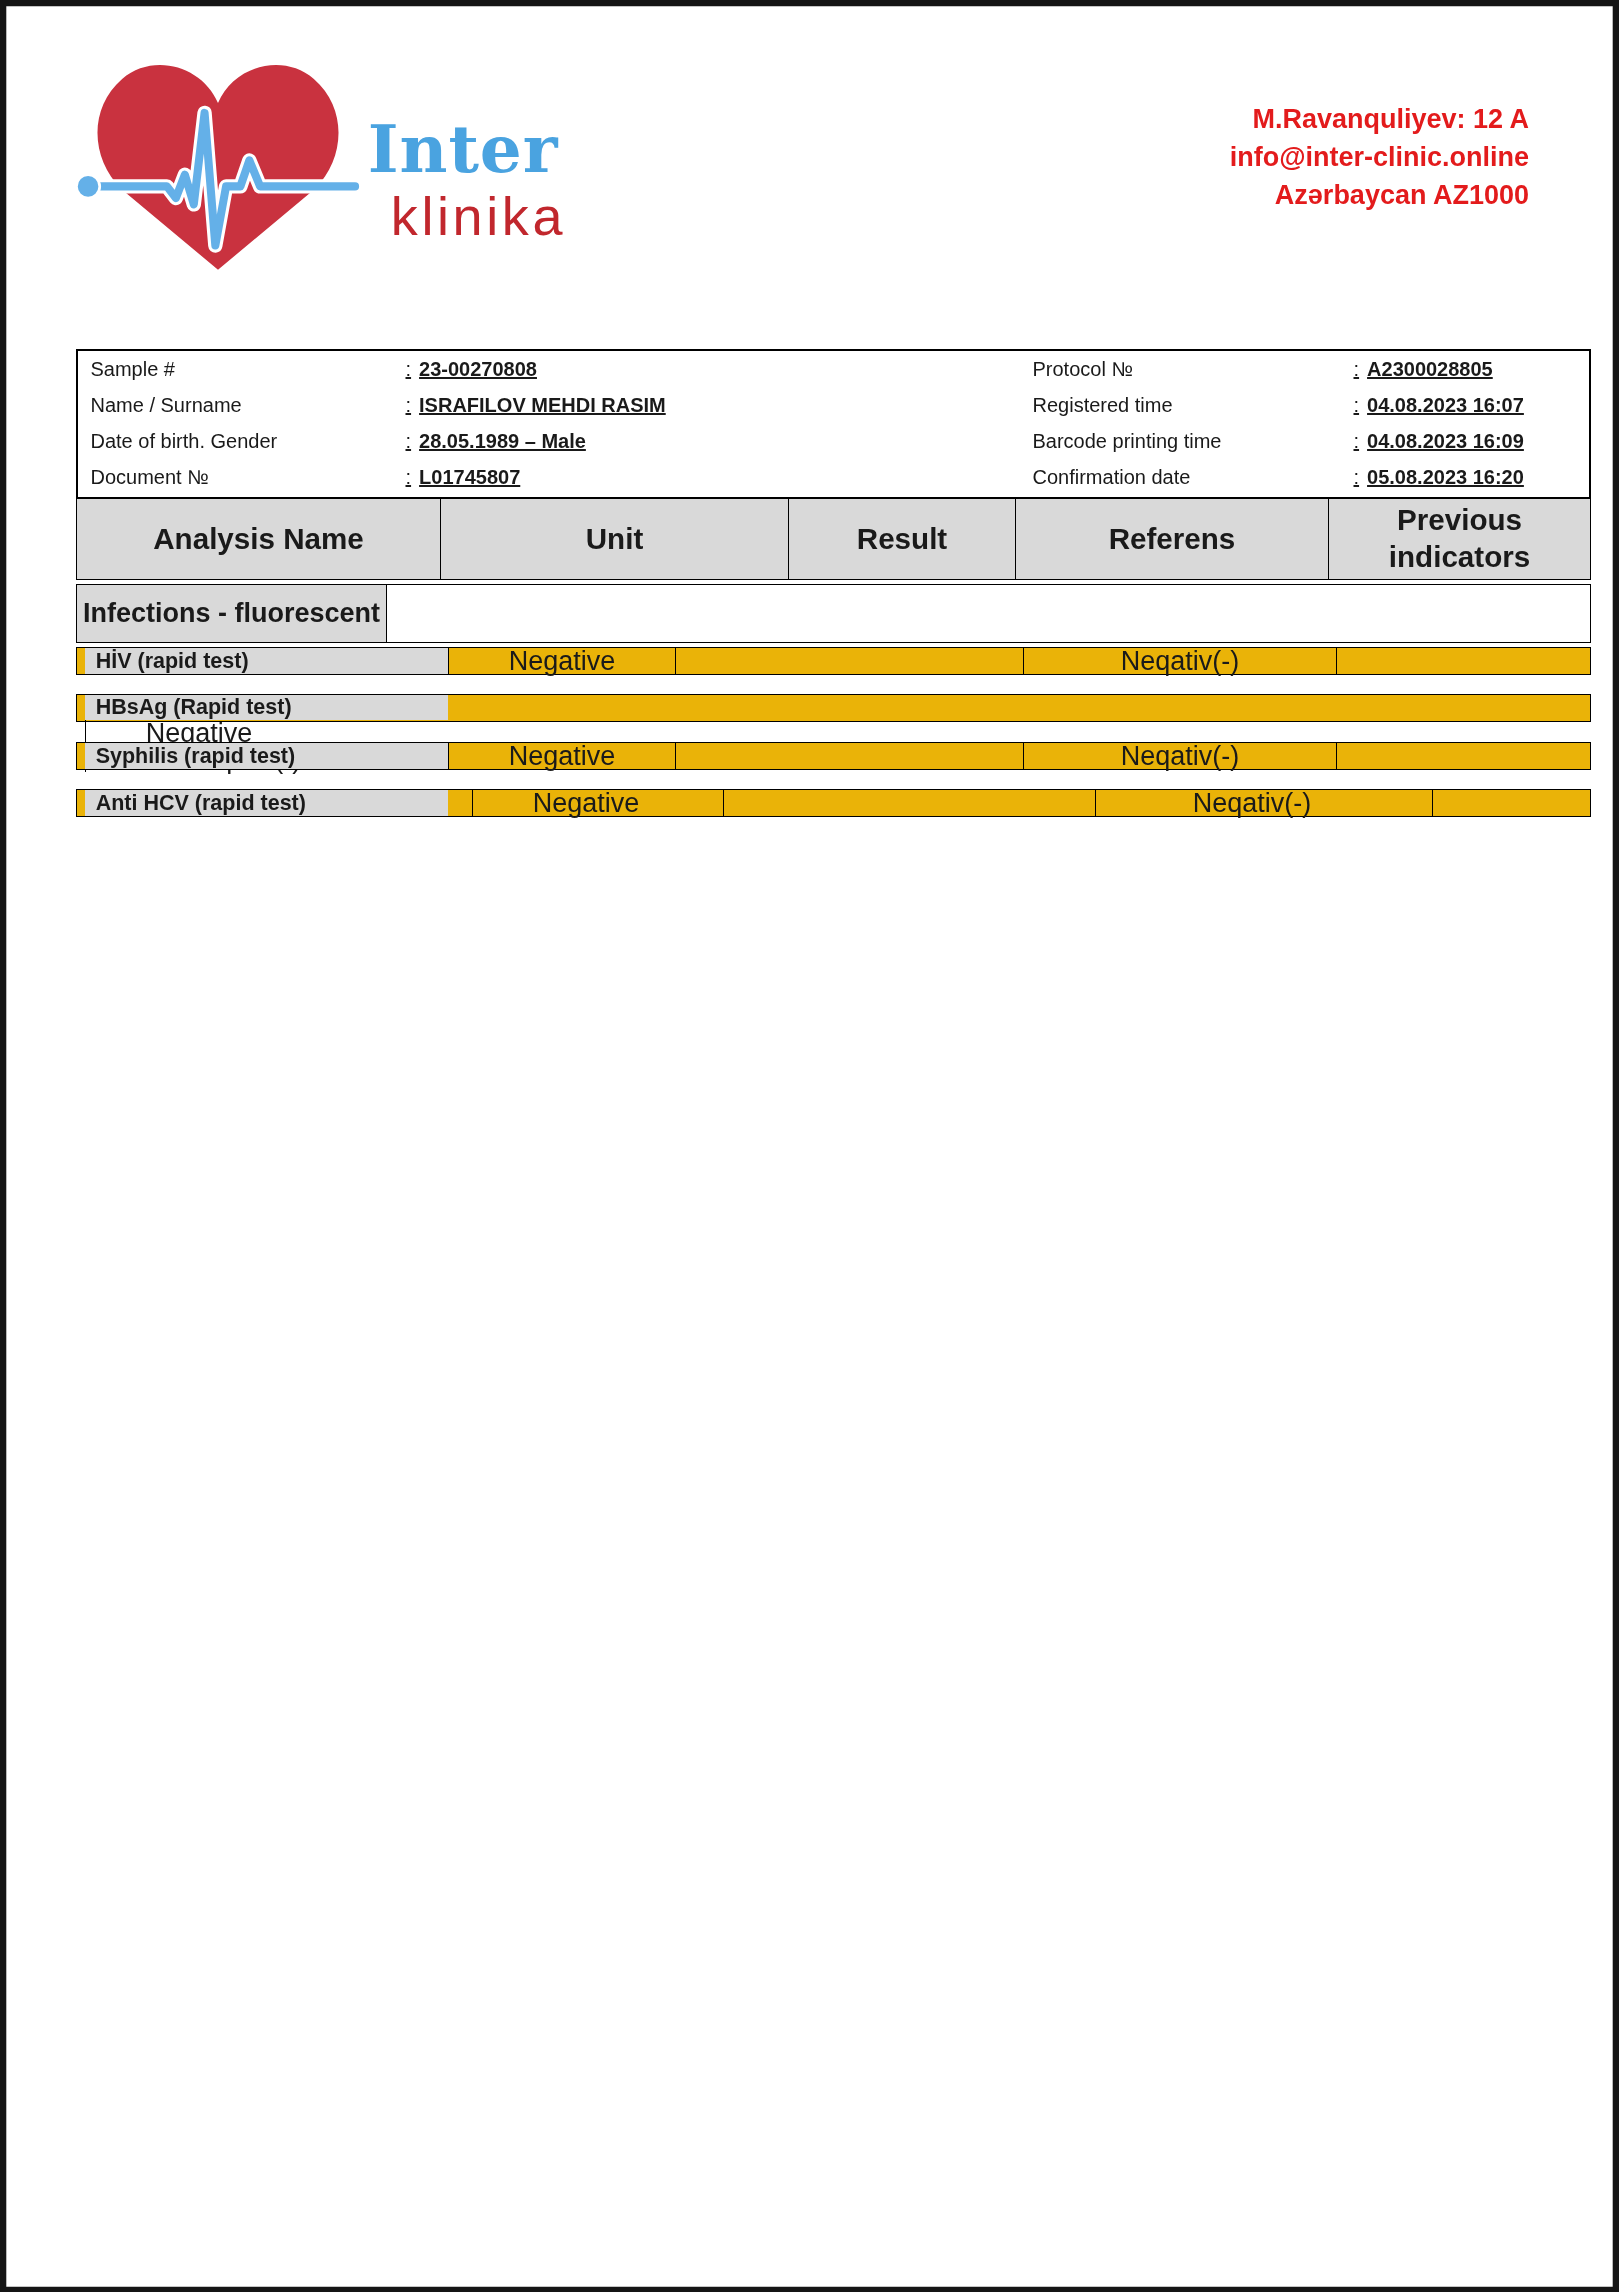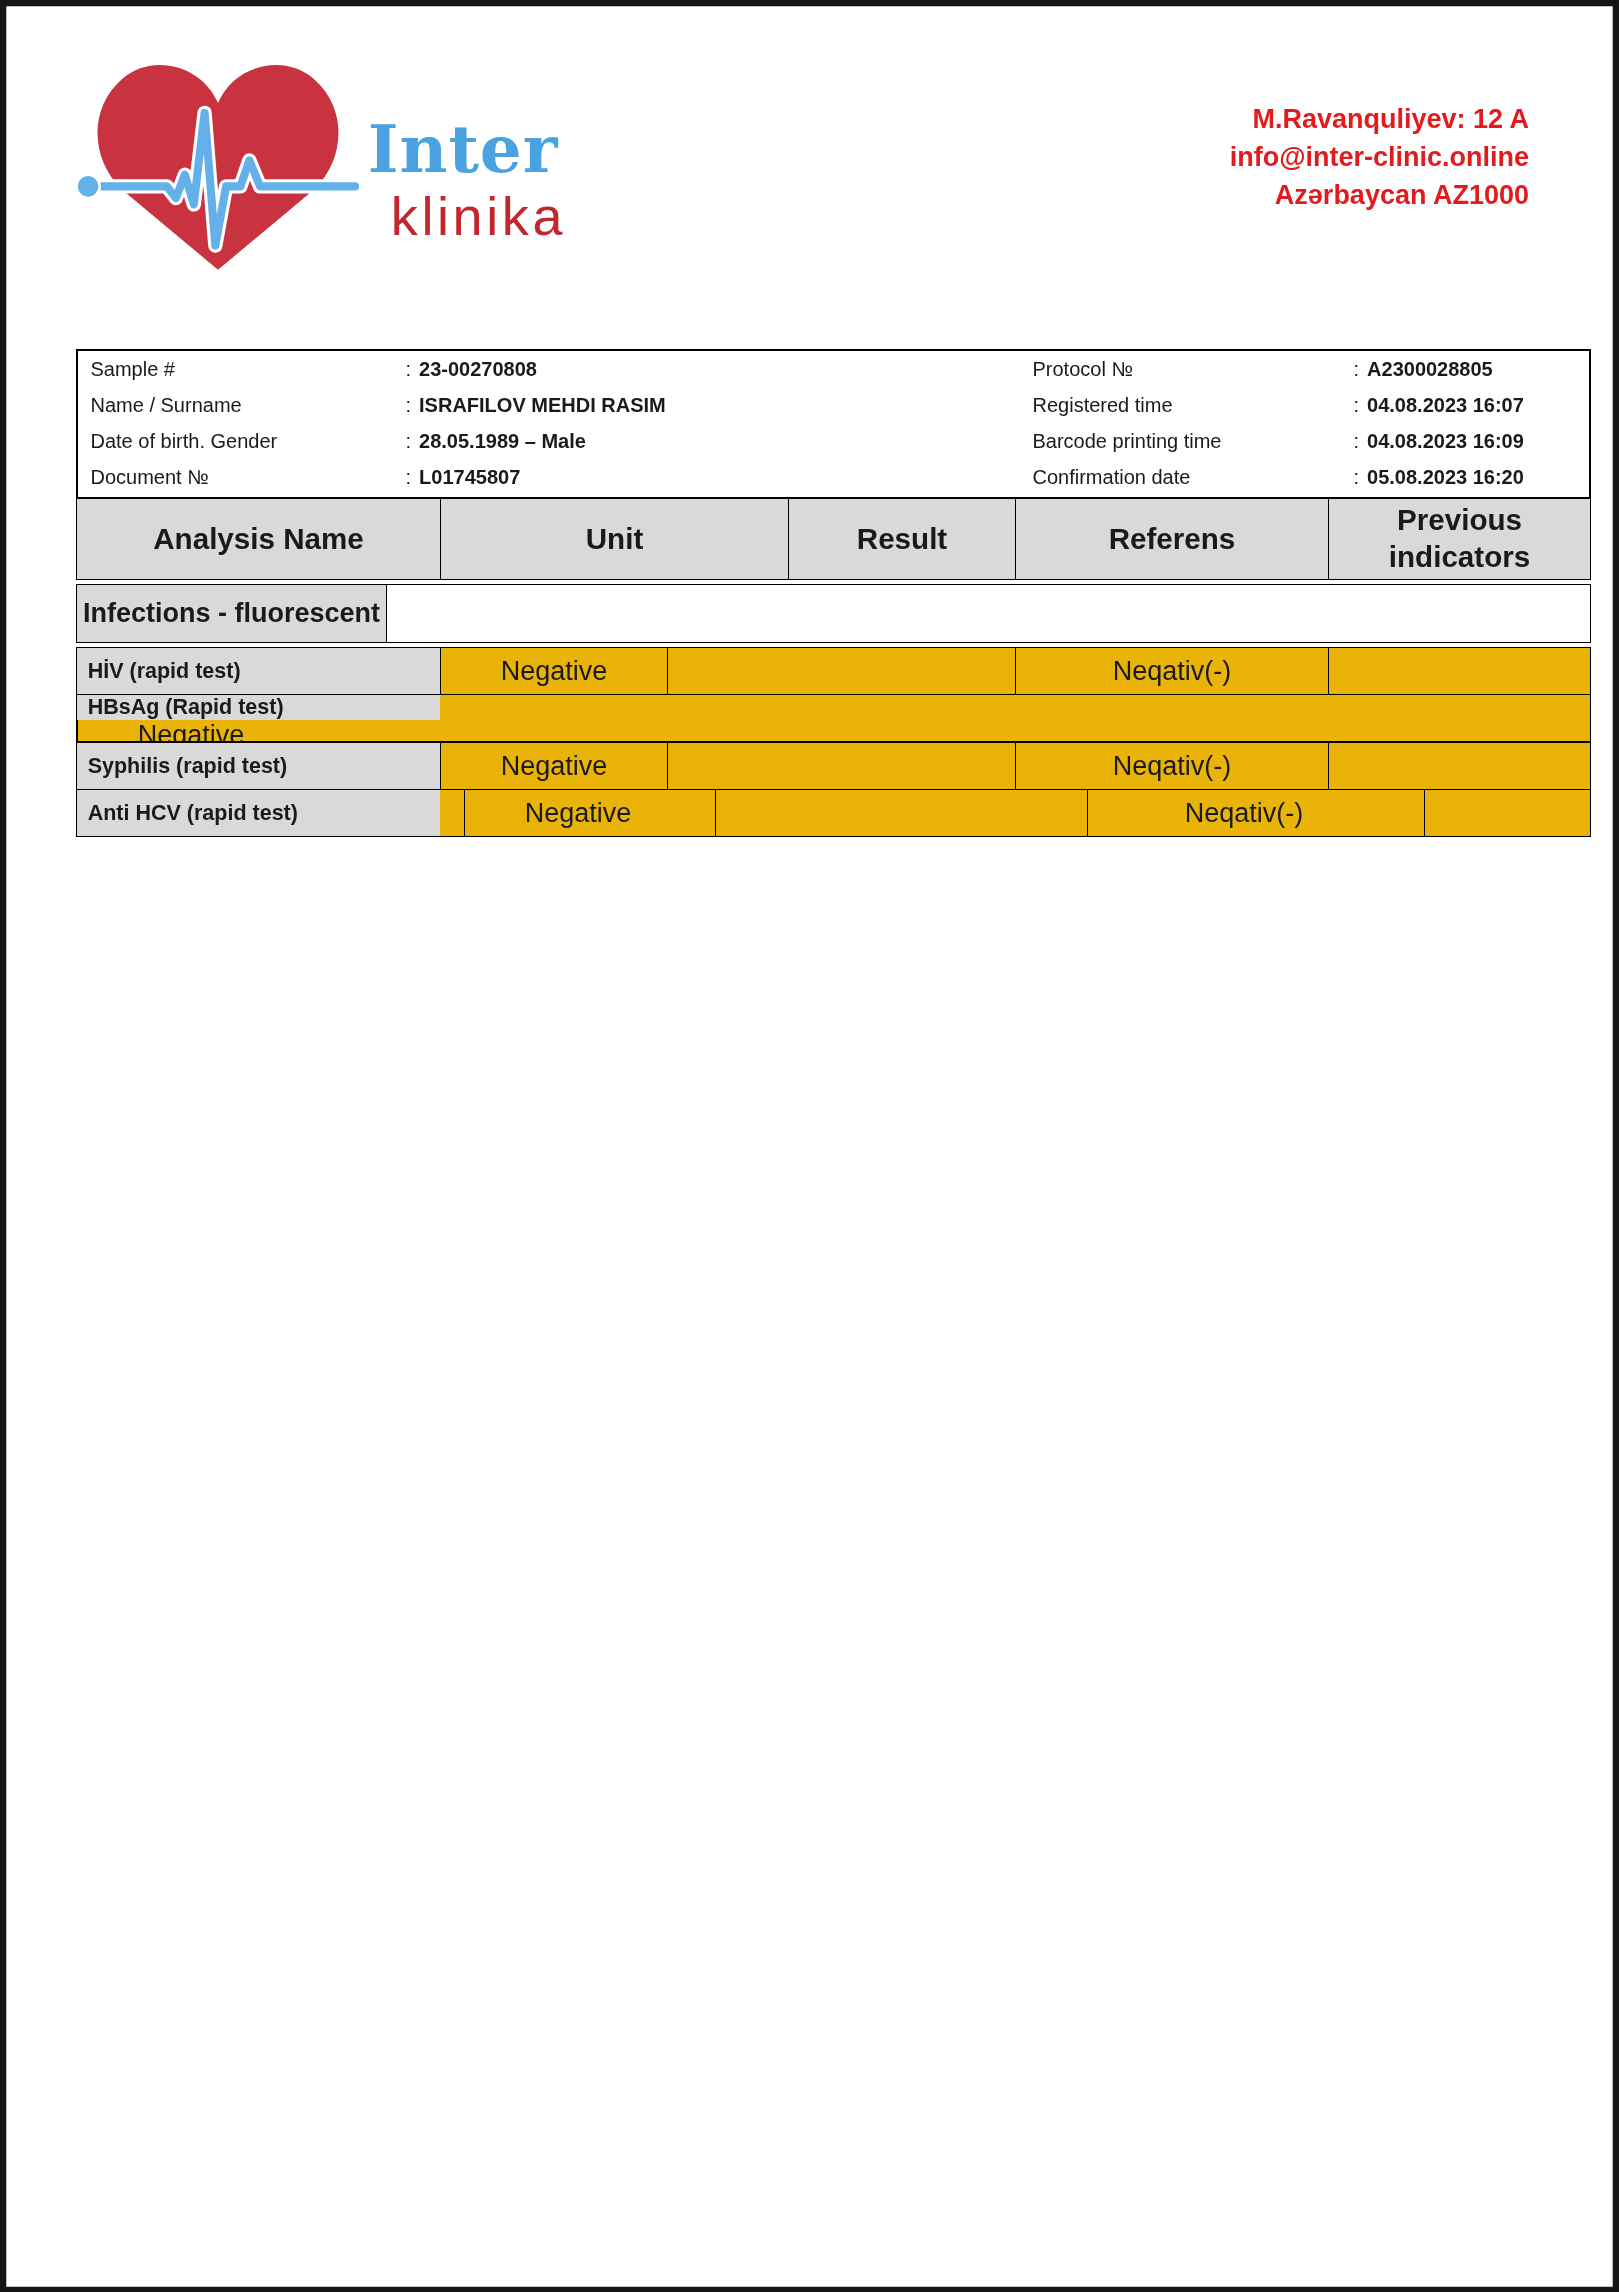--- a/index.html
+++ b/index.html
@@ -39,21 +39,21 @@
   .info-grid{
     position:absolute;inset:0;
     display:grid;
     grid-template-columns:315px 627px 321px auto;
     grid-auto-rows:36px;
     align-items:center;
     padding-left:12.5px;
     font-size:20px;
   }
   .info-label{white-space:nowrap;}
-  .info-value{white-space:nowrap;}
+  .info-value{white-space:nowrap;text-decoration:underline;}
   .info-value b{font-weight:bold;}
   .colon{margin-right:8px;}
   
   .trow{
     position:absolute;left:76px;width:1515px;
     display:flex;box-sizing:border-box;
     border:1.8px solid #000;background:#eab308;
   }
   .tcell{
     box-sizing:border-box;display:flex;align-items:center;justify-content:center;
@@ -70,21 +70,21 @@
     background:#d9d9d9;font-weight:bold;font-size:29.6px;
     text-align:center;line-height:1.25;
   }
   .tsection{top:584px;height:59px;}
   .tsection .sec-cell{
     width:310px;background:#d9d9d9;border-right:1.8px solid #000;
     display:flex;align-items:center;justify-content:center;
     font-weight:bold;font-size:27px;box-sizing:border-box;height:100%;
   }
   .tsection .sec-rest{flex:1;background:#fff;}
-  .rdata{height:48px;}
+  .rdata{height:28px;padding-left:8px;}
   .row1{top:647px;} .row2{top:694px;flex-direction:column;} .row3{top:742px;} .row4{top:789px;gap:24px;}
   .rdata .name{
     background:#d9d9d9;justify-content:flex-start;
     padding-left:10.7px;font-weight:bold;font-size:21.5px;
   }
   .rdata .val{font-size:27px;}
 </style>
 </head>
 <body>
 

